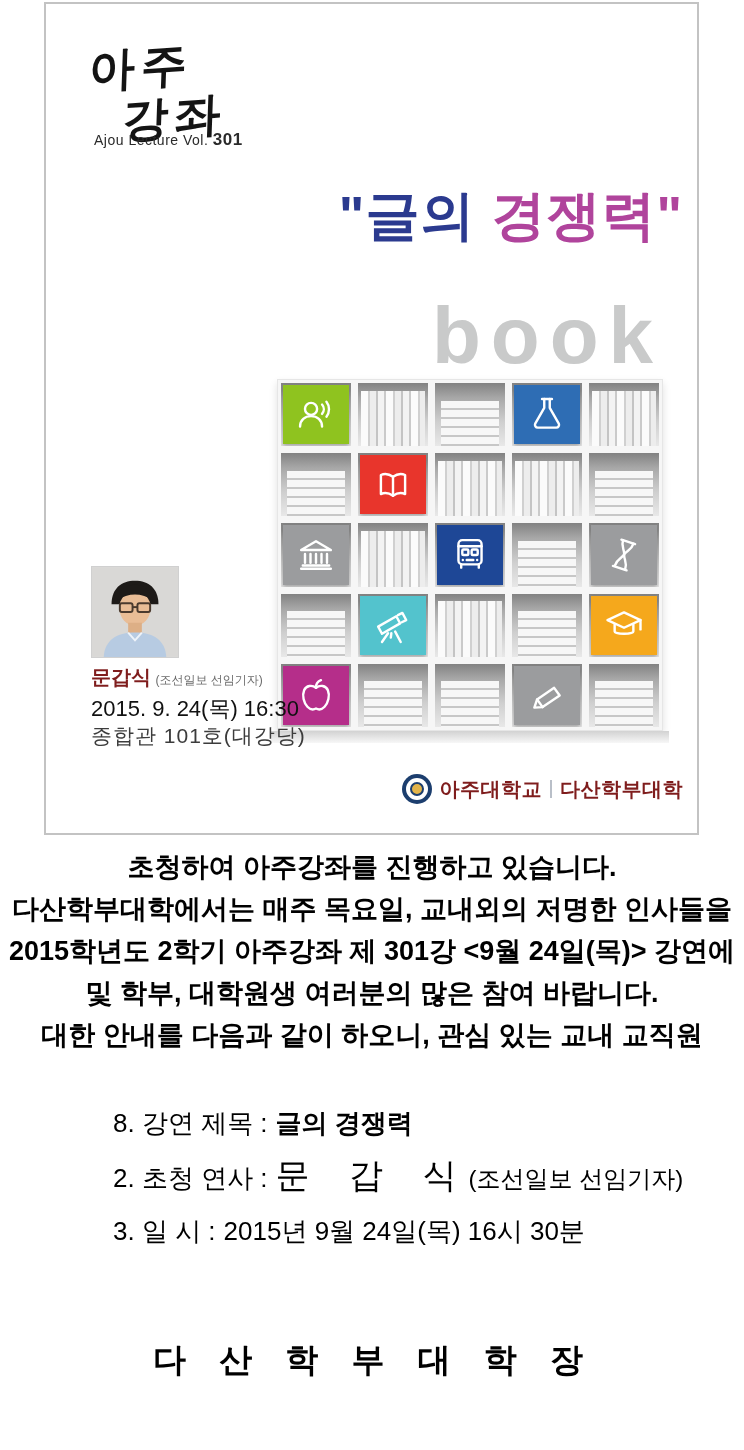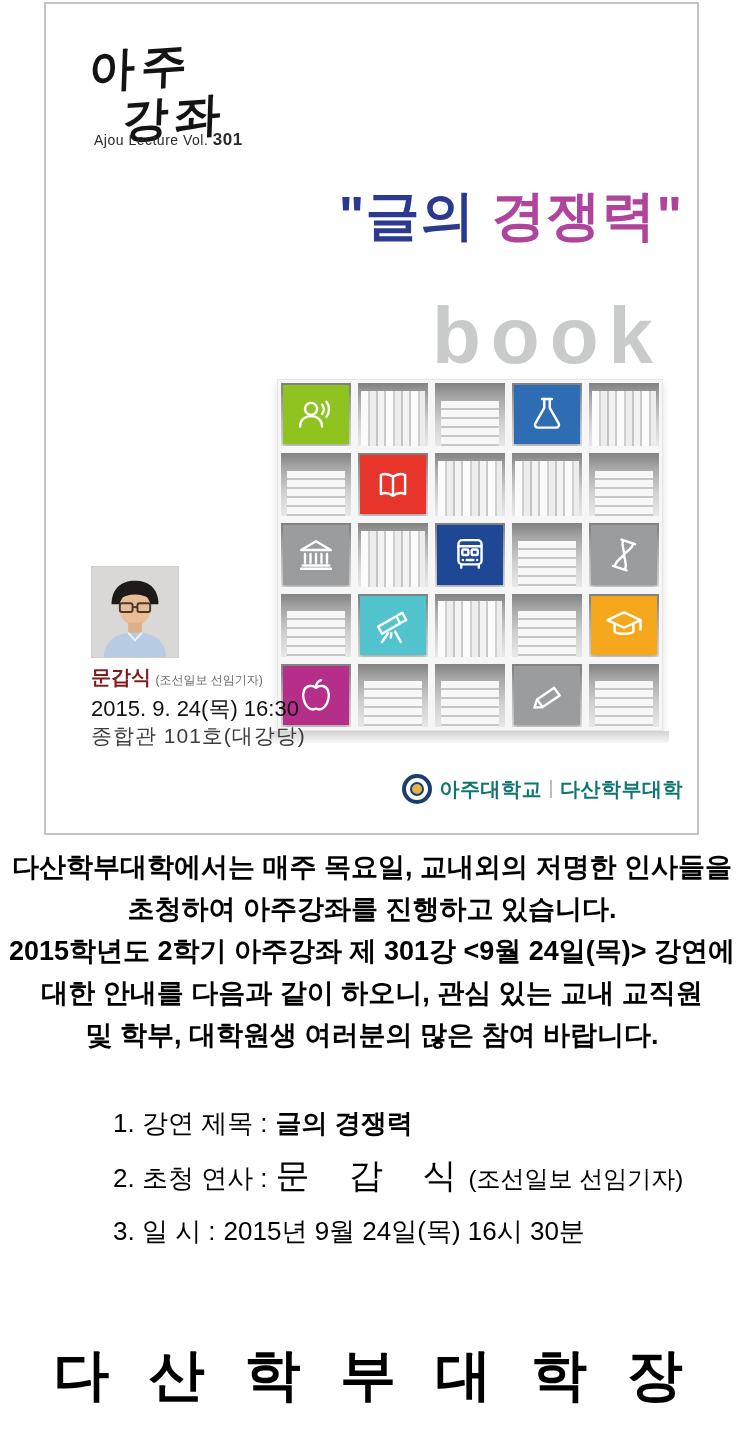--- a/index.html
+++ b/index.html
@@ -51,39 +51,39 @@
            white-space:nowrap; }
   .sp-venue { position:absolute; left:45px; top:718px; font-size:21px; color:#3c3c3c;
               letter-spacing:1px; white-space:nowrap; }
 
   .univ { position:absolute; right:14px; top:770px; display:flex; align-items:center; gap:8px; }
   .emblem { width:30px; height:30px; border-radius:50%; background:#1c3e6e;
             display:inline-flex; align-items:center; justify-content:center; }
   .em2 { width:22px; height:22px; border-radius:50%; background:#fff;
          display:flex; align-items:center; justify-content:center; }
   .em3 { width:14px; height:14px; border-radius:50%; background:#e3b44a; border:2px solid #1c3e6e; }
-  .uname,.ucol { font-size:20px; font-weight:700; color:#0f766e; letter-spacing:.5px; }
+  .uname,.ucol { font-size:20px; font-weight:700; color:#7f1d1d; letter-spacing:.5px; }
   .udiv { width:2px; height:18px; background:#b9bfc8; }
 
   
   .paragraph { position:absolute; left:0; top:846px; width:744px; text-align:center;
                font-size:27px; font-weight:600; color:#000; }
   .paragraph div { line-height:42px; }
 
   .list { position:absolute; left:113px; top:1104px; list-style:none; }
   .list li { font-size:26px; font-weight:500; color:#000; line-height:38px; margin-bottom:14px;
              white-space:nowrap; }
   .list li .value { margin-left:8px; }
   .list li:nth-child(1) .value { font-weight:700; }
   .list li:nth-child(2) .value { font-size:34px; word-spacing:30px; font-weight:500;text-align:center; }
   .list li:nth-child(2) .suffix { font-size:24px; margin-left:12px; }
   .list li .suffix { margin-left:6px; }
 
   .signature { position:absolute; left:0; top:1338px; width:744px; text-align:center;
-               font-size:56px; font-weight:700; letter-spacing:8px; word-spacing:8px; color:#000; }
+               font-size:33px; font-weight:700; letter-spacing:8px; word-spacing:8px; color:#000; }
 </style>
 </head>
 <body>
 
 <div class="page">
 
   <div class="poster">
 
     <div class="logo">
       <div class="cal1">아주</div>
@@ -269,28 +269,28 @@
             <span class="em3"></span>
           </span>
         </span>
       <span class="uname">아주대학교</span>
       <span class="udiv"></span>
       <span class="ucol">다산학부대학</span>
     </div>
   </div>
 
   <div class="paragraph" id="paragraph">
+      <div>초청하여 아주강좌를 진행하고 있습니다.</div>
       <div>다산학부대학에서는 매주 목요일, 교내외의 저명한 인사들을</div>
-      <div>초청하여 아주강좌를 진행하고 있습니다.</div>
       <div>2015학년도 2학기 아주강좌 제 301강 &lt;9월 24일(목)&gt; 강연에</div>
+      <div>및 학부, 대학원생 여러분의 많은 참여 바랍니다.</div>
       <div>대한 안내를 다음과 같이 하오니, 관심 있는 교내 교직원</div>
-      <div>및 학부, 대학원생 여러분의 많은 참여 바랍니다.</div>
     </div>
 
   <ol class="list" id="detail-list">
-      <li><span class="label">1. 강연 제목 :</span><span class="value">글의 경쟁력</span></li>
+      <li><span class="label">8. 강연 제목 :</span><span class="value">글의 경쟁력</span></li>
       <li><span class="label">2. 초청 연사 :</span><span class="value">문 갑 식</span><span class="suffix">(조선일보 선임기자)</span></li>
       <li><span class="label">3. 일 시 :</span><span class="value">2015년 9월 24일(목) 16시 30분</span></li>
     </ol>
 
   <div class="signature">다 산 학 부 대 학 장</div>
 
 </div>
 
 </body></html>

